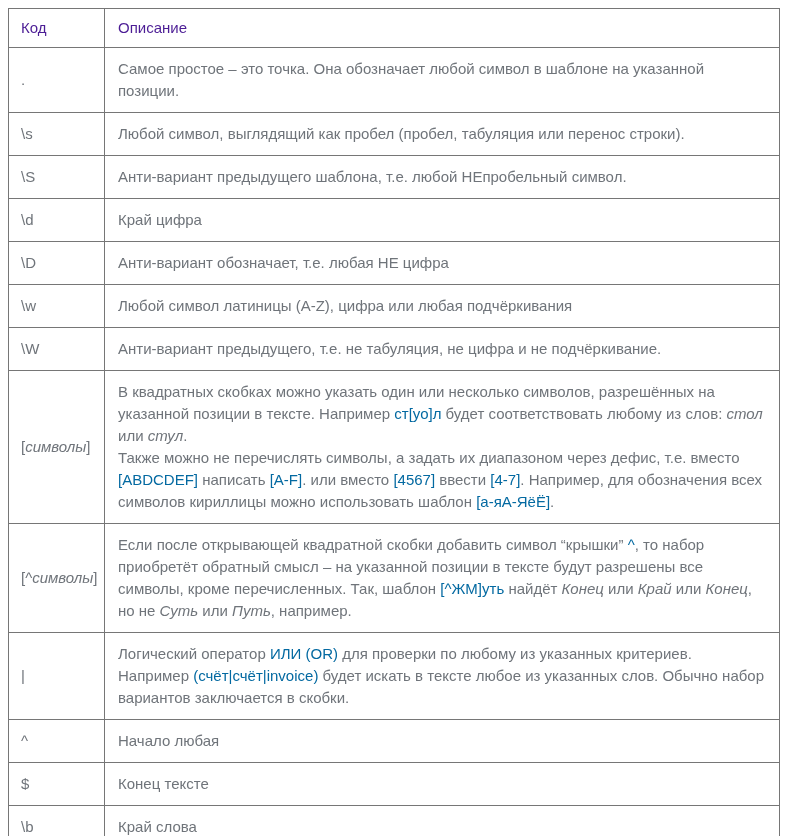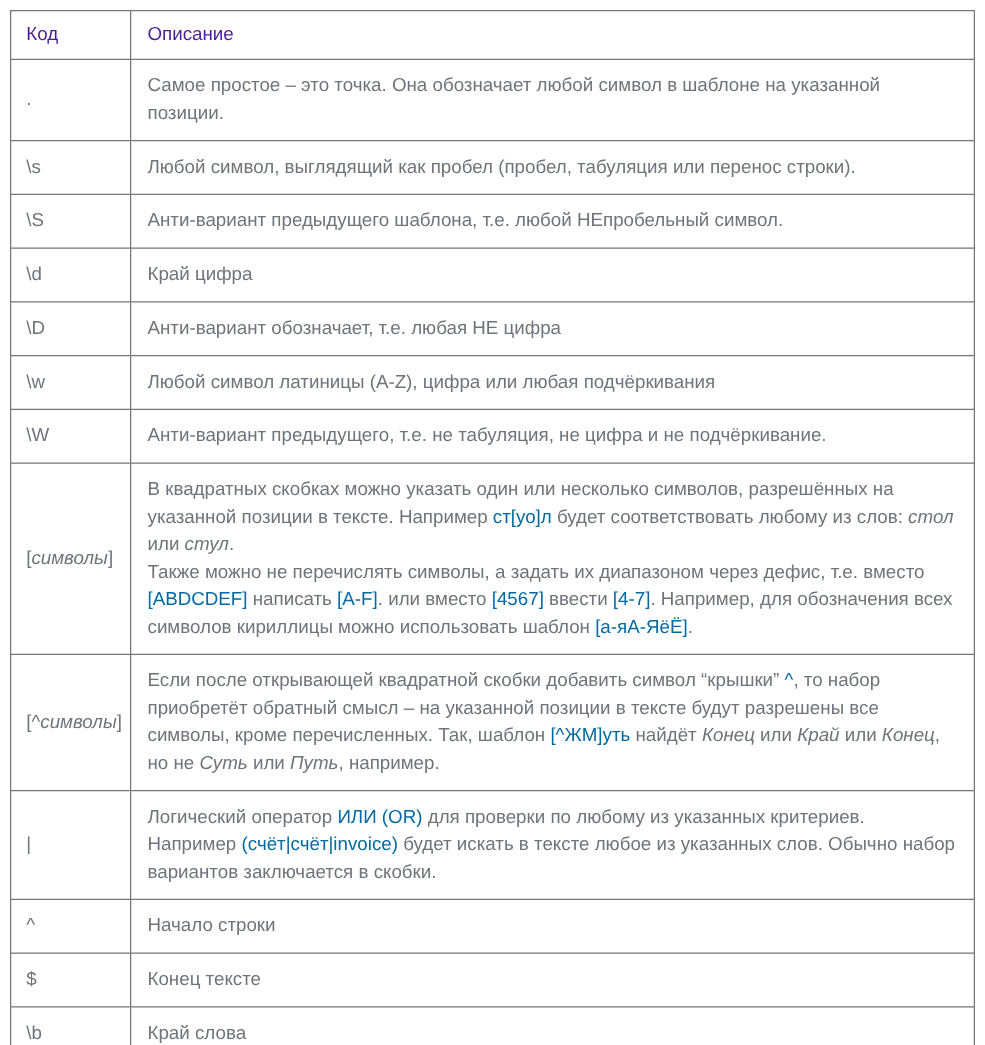--- a/index.html
+++ b/index.html
@@ -99,21 +99,21 @@
         <tr>
           <td class="code-cell">[^<i>символы</i>]</td>
           <td class="desc-cell">Если после открывающей квадратной скобки добавить символ “крышки” <b>^</b>, то набор приобретёт обратный смысл – на указанной позиции в тексте будут разрешены все символы, кроме перечисленных. Так, шаблон <b>[^ЖМ]уть</b> найдёт <i>Конец</i> или <i>Край</i> или <i>Конец</i>, но не <i>Суть</i> или <i>Путь</i>, например.</td>
         </tr>
         <tr>
           <td class="code-cell">|</td>
           <td class="desc-cell">Логический оператор <b>ИЛИ (OR)</b> для проверки по любому из указанных критериев. Например <b>(счёт|счёт|invoice)</b> будет искать в тексте любое из указанных слов. Обычно набор вариантов заключается в скобки.</td>
         </tr>
         <tr>
           <td class="code-cell">^</td>
-          <td class="desc-cell">Начало строки</td>
+          <td class="desc-cell">Начало любая</td>
         </tr>
         <tr>
           <td class="code-cell">$</td>
           <td class="desc-cell">Конец тексте</td>
         </tr>
         <tr>
           <td class="code-cell">\b</td>
           <td class="desc-cell">Край слова</td>
         </tr>
       </tbody>

